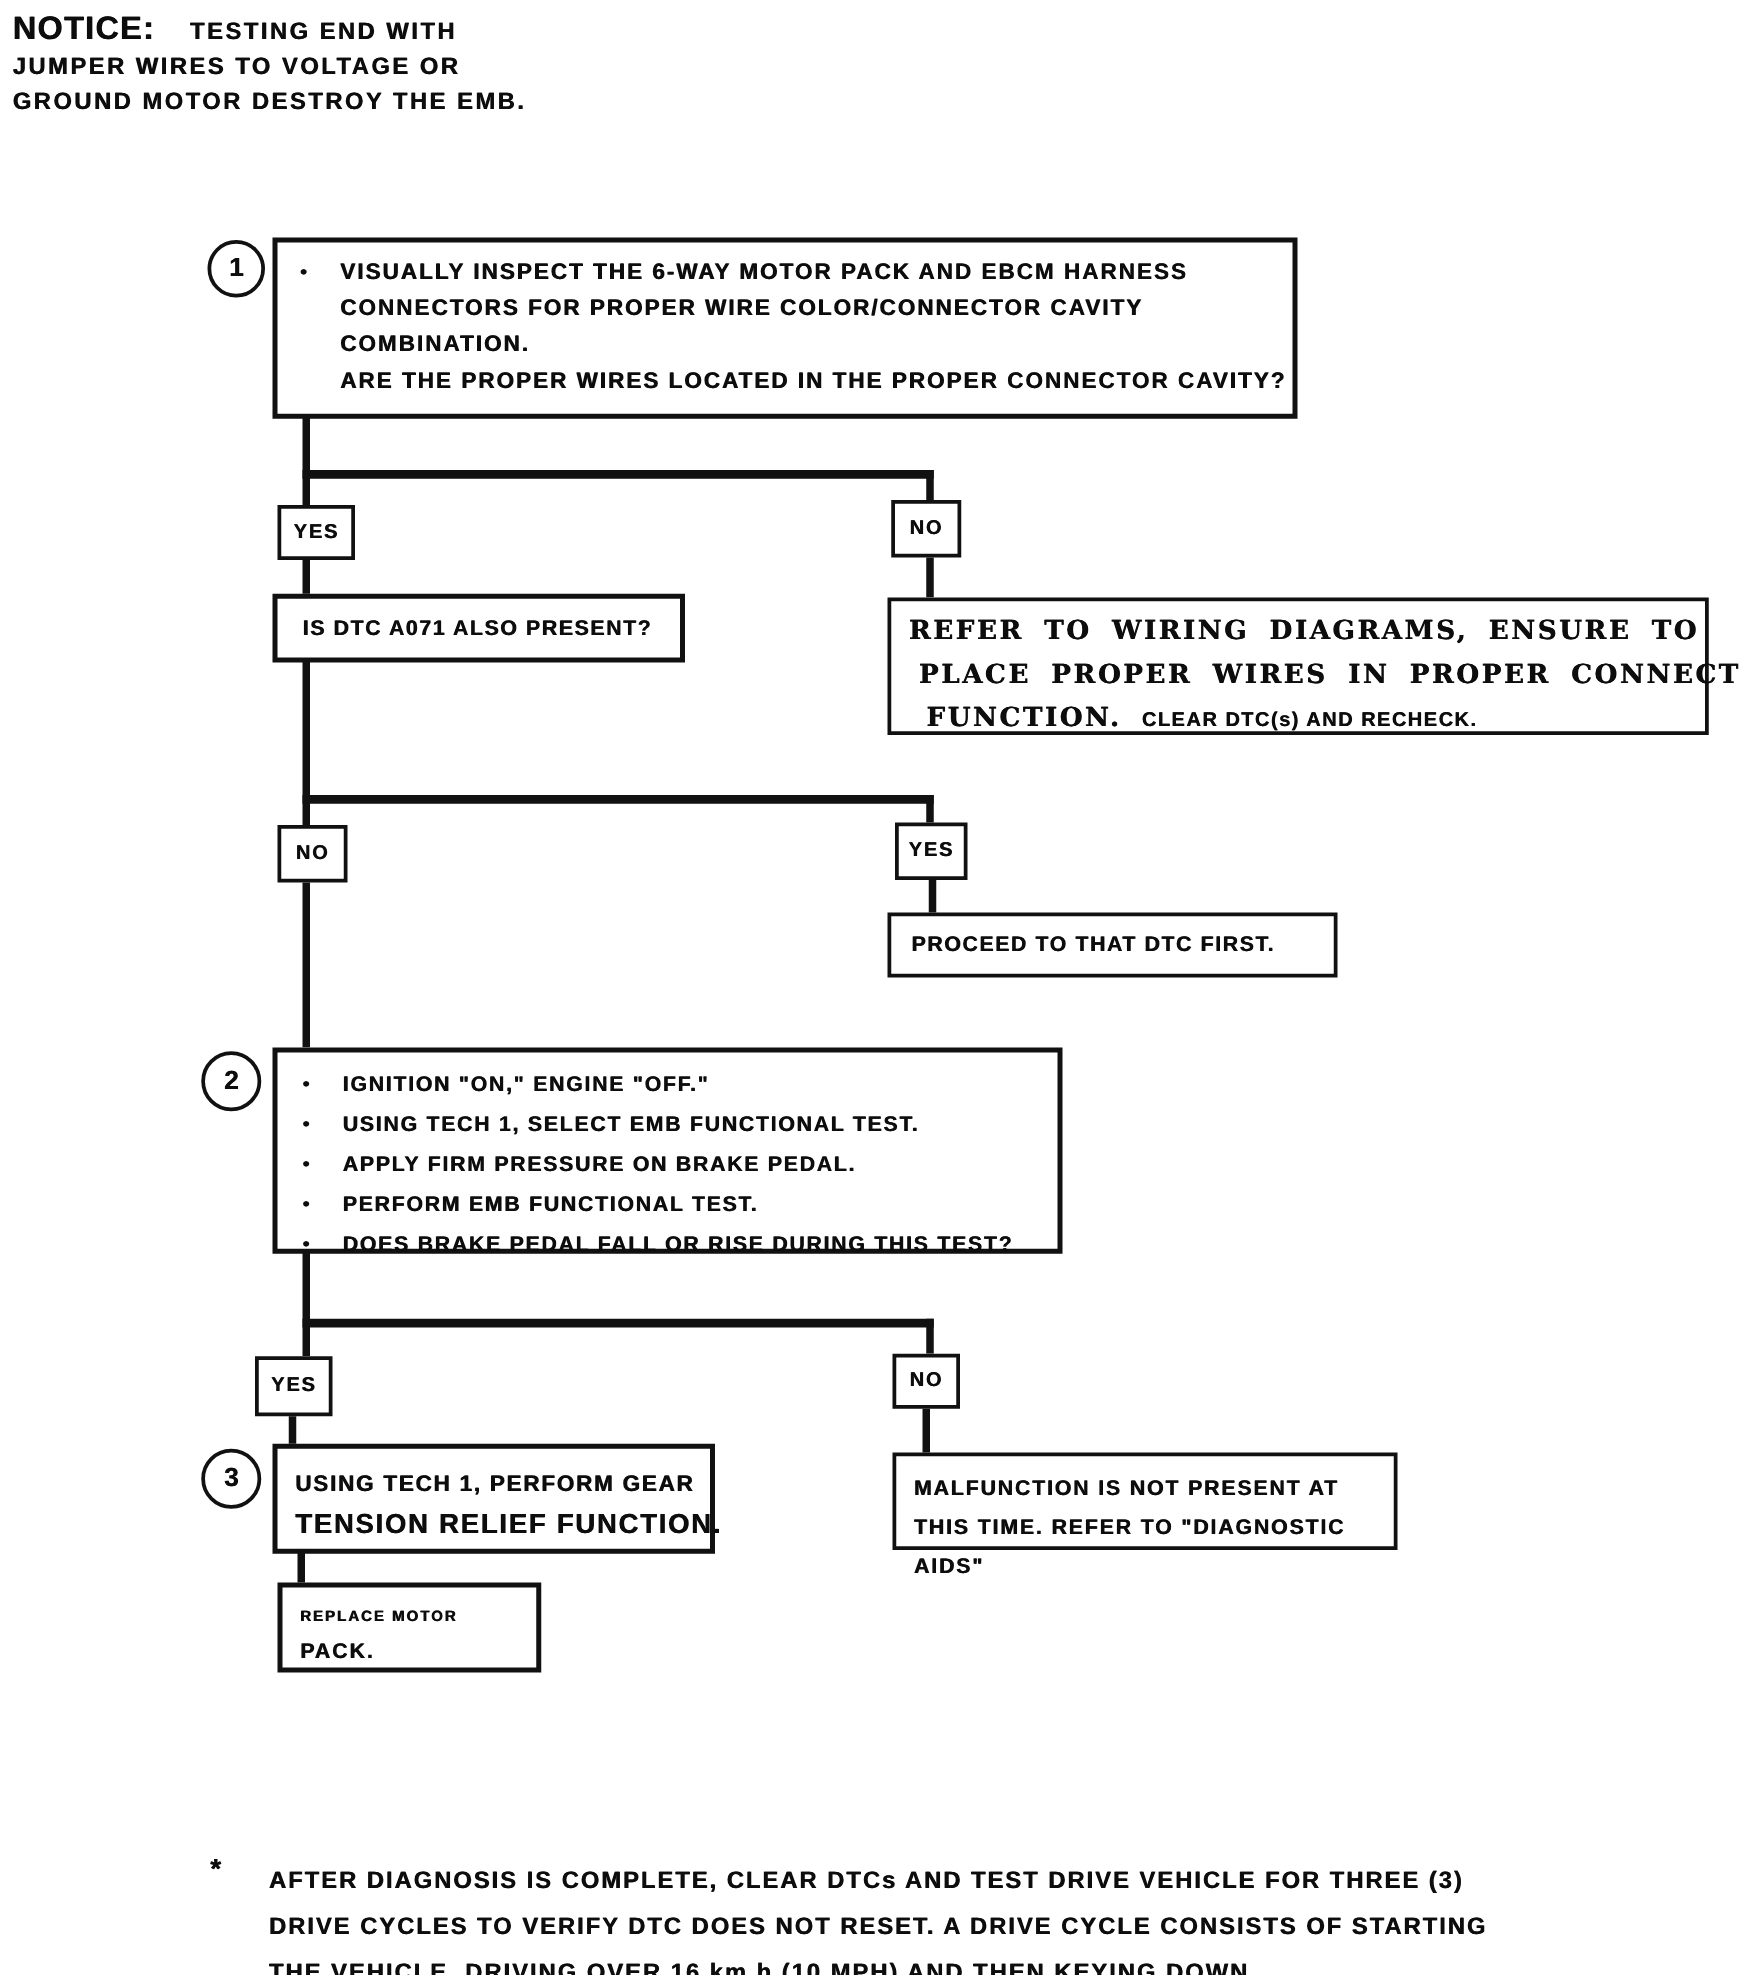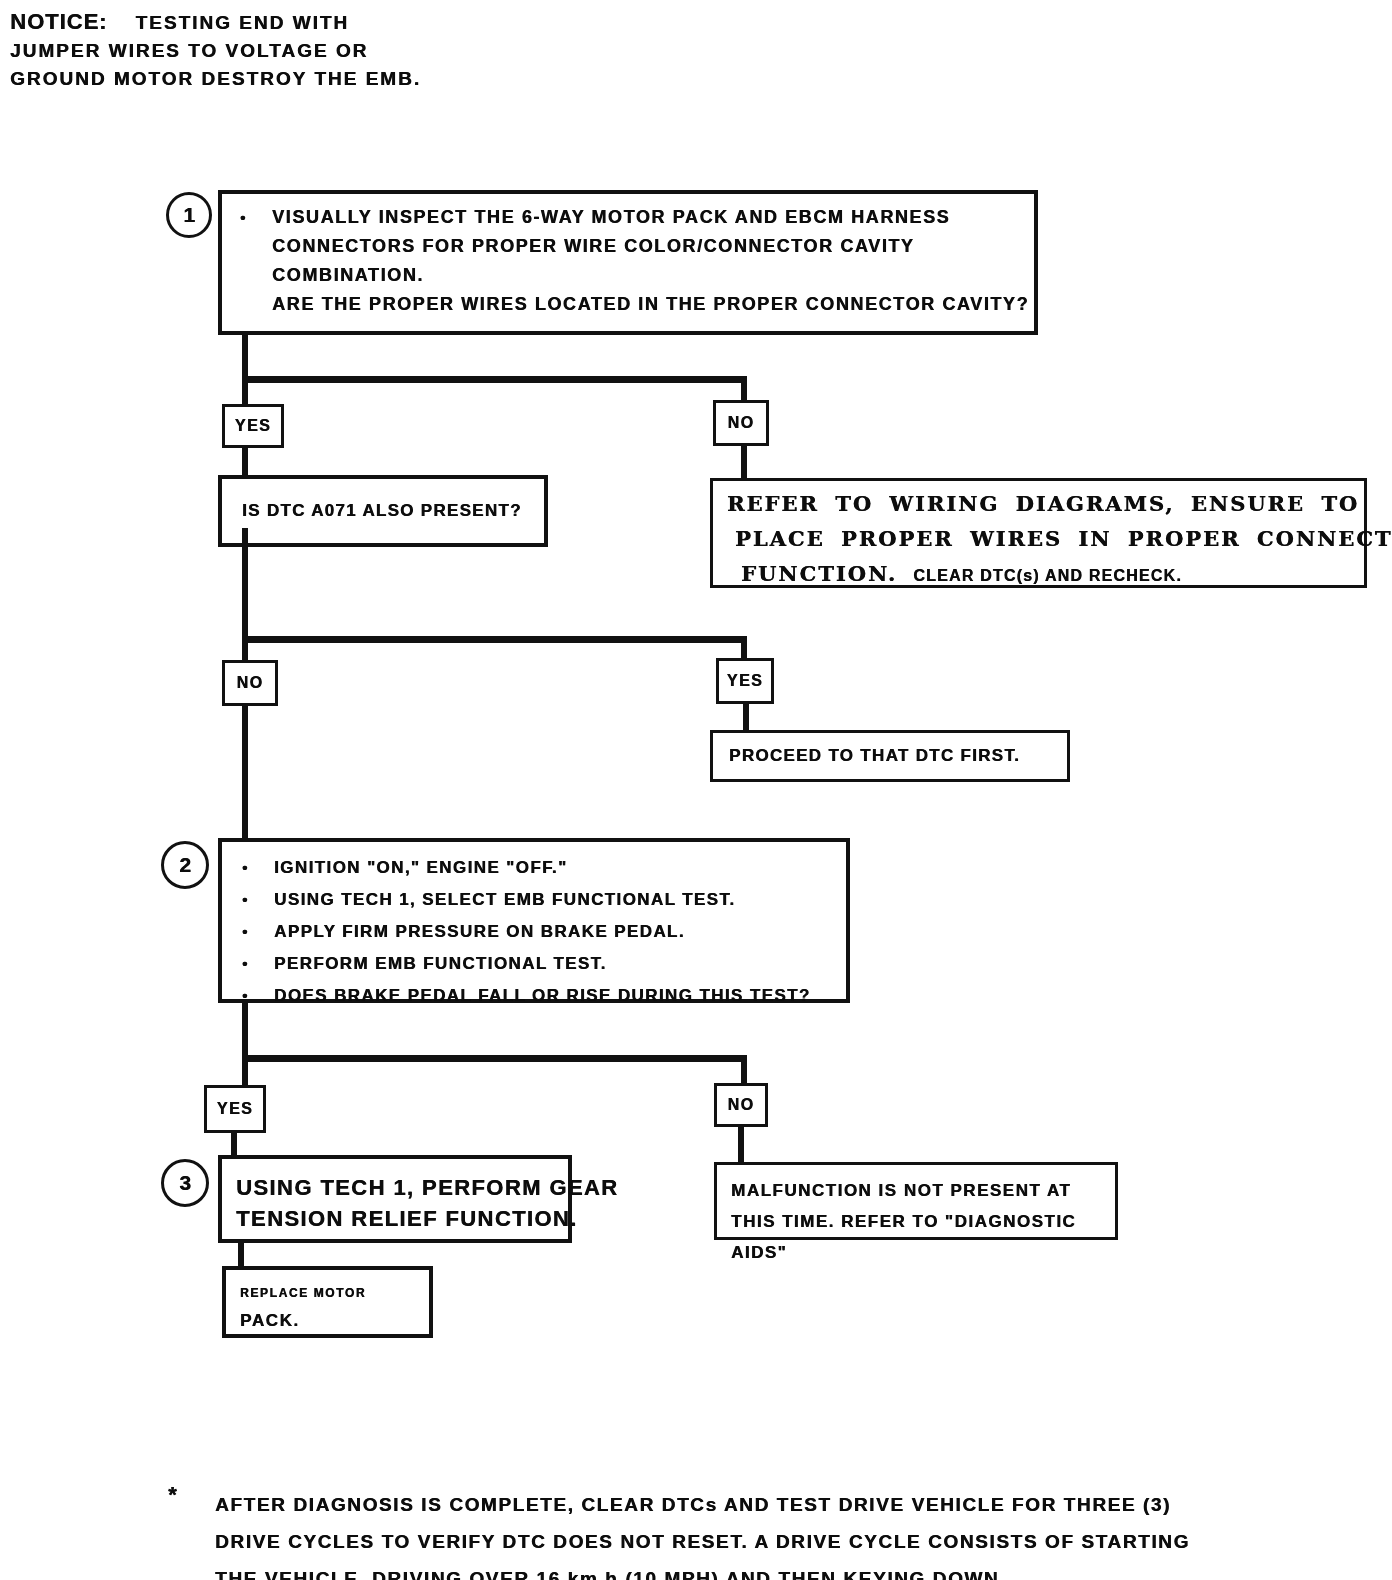--- a/index.html
+++ b/index.html
@@ -35,21 +35,21 @@
     background:#fff;
     display:flex;align-items:center;justify-content:center;
     font-weight:bold;font-size:21px;
     text-shadow:0.5px 0 currentColor;
   }
   .line{background:#111;}
   .bullet-row{display:flex;align-items:flex-start;}
   .bullet-glyph{width:32px;flex:0 0 32px;font-size:15px;}
   
   .notice-line{font-size:19px;letter-spacing:2px;line-height:28px;}
-  .notice-label{font-size:22px;letter-spacing:1px;margin-right:28px;}
+  .notice-label{font-size:26px;letter-spacing:1px;margin-right:28px;}
   
   .step1-text{font-size:18px;letter-spacing:1.6px;line-height:29px;}
   .step2-text{font-size:17px;letter-spacing:1.4px;line-height:32px;}
   .plain17{font-size:17px;letter-spacing:1.3px;}
   .serif-line{
     font-family:"DejaVu Serif","Liberation Serif",serif;
     font-weight:bold;font-size:21px;letter-spacing:2px;word-spacing:7px;
     line-height:35px;text-shadow:0.4px 0 currentColor;white-space:nowrap;
   }
   .sans-inline{
@@ -91,21 +91,21 @@
   <div class="lblbox abs" style="left:222px;top:404px;width:62px;height:44px;">
     <span>YES</span>
   </div>
   <div class="lblbox abs" style="left:713px;top:400px;width:56px;height:46px;">
     <span>NO</span>
   </div>
 
   <div class="line abs" style="left:242px;top:448px;width:6px;height:30px;"></div>
   <div class="line abs" style="left:741px;top:446px;width:6px;height:32px;"></div>
 
-  <div class="box abs" style="left:218px;top:475px;width:330px;height:72px;display:flex;align-items:center;padding-left:20px;">
+  <div class="box abs" style="left:218px;top:475px;width:330px;height:55px;display:flex;align-items:center;padding-left:20px;">
     <span class="plain17 t">IS DTC A071 ALSO PRESENT?</span>
   </div>
 
   <div class="box abs" style="left:710px;top:478px;width:657px;height:110px;border-width:3px;padding:5px 8px 0 14px;">
     <div class="serif-line">REFER TO WIRING DIAGRAMS, ENSURE TO</div>
     <div class="serif-line" style="padding-left:8px;">PLACE PROPER WIRES IN PROPER CONNECTOR</div>
     <div class="serif-line" style="padding-left:14px;">
       <span>FUNCTION.</span>
       <span class="sans-inline">CLEAR DTC(s) AND RECHECK.</span>
     </div>
@@ -167,21 +167,21 @@
     <span>NO</span>
   </div>
 
   <div class="line abs" style="left:231px;top:1133px;width:6px;height:24px;"></div>
   <div class="line abs" style="left:738px;top:1127px;width:6px;height:37px;"></div>
 
   <div class="circle abs" style="left:161px;top:1159px;width:48px;height:48px;">
     <span>3</span>
   </div>
   <div class="box abs" style="left:218px;top:1155px;width:354px;height:88px;padding:13px 4px 0 14px;">
-    <div class="t" style="font-size:22px;letter-spacing:1.4px;line-height:31px;">USING TECH 1, PERFORM GEAR</div>
+    <div class="t" style="font-size:18px;letter-spacing:1.4px;line-height:31px;">USING TECH 1, PERFORM GEAR</div>
     <div class="t" style="font-size:22px;letter-spacing:1.4px;line-height:31px;">TENSION RELIEF FUNCTION.</div>
   </div>
 
   <div class="box abs" style="left:714px;top:1162px;width:404px;height:78px;border-width:3px;padding:10px 4px 0 14px;">
     <div class="t" style="font-size:17px;letter-spacing:1.5px;line-height:31px;">MALFUNCTION IS NOT PRESENT AT</div>
     <div class="t" style="font-size:17px;letter-spacing:1.5px;line-height:31px;">THIS TIME.  REFER TO "DIAGNOSTIC</div>
     <div class="t" style="font-size:17px;letter-spacing:1.5px;line-height:31px;">AIDS"</div>
   </div>
 
   <div class="line abs" style="left:238px;top:1241px;width:6px;height:27px;"></div>

